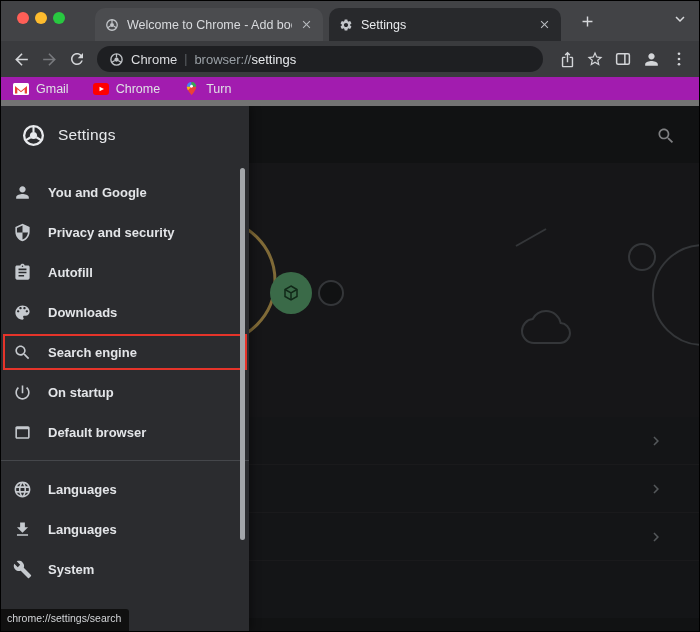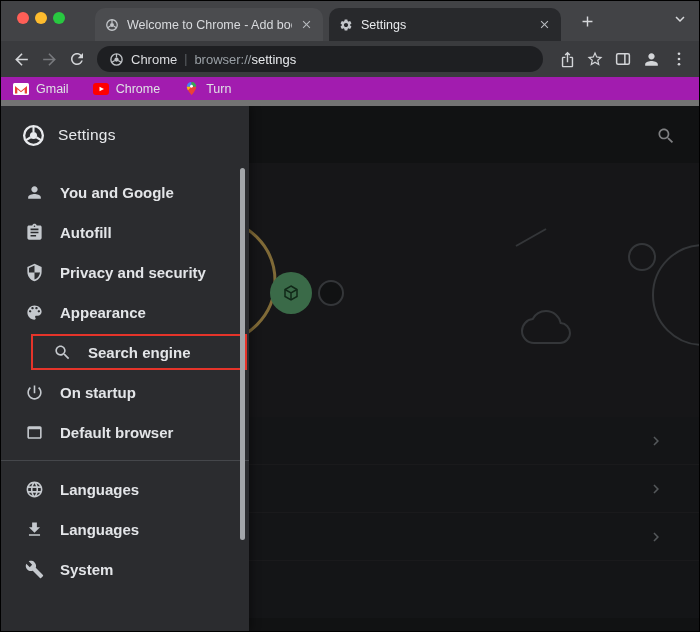--- a/index.html
+++ b/index.html
@@ -69,24 +69,24 @@
 
   .dim { position:absolute; inset:0; background:rgba(0,0,0,0.45); z-index:10; }
 
   
   .drawer { position:absolute; left:0; top:0; bottom:0; width:248px; background:#2b2c2f;
             z-index:20; box-shadow:3px 0 8px rgba(0,0,0,0.35); }
   .drawer-header { height:58px; display:flex; align-items:center; gap:12px; padding:0 20px; }
   .drawer-title { font-size:15.5px; color:#e8eaed; letter-spacing:.2px; }
   .drawer-logo { color:#e8eaed; display:flex; }
   .nav { padding-top:8px; }
-  .nav-item { height:40px; display:flex; align-items:center; gap:16px; padding-left:24px;
-              color:#e3e5e8; font-size:15px; font-weight:700; cursor:pointer; }
+  .nav-item { height:40px; display:flex; align-items:center; gap:16px; padding-left:12px;
+              color:#e3e5e8; font-size:13px; font-weight:700; cursor:pointer; }
   .nav-item .nicon { color:#c5c9ce; display:flex; }
-  .nav-item.highlighted { outline:2px solid #e5342a; outline-offset:-4px;margin-left:28px; }
+  .nav-item.highlighted { outline:2px solid #e5342a; outline-offset:-4px; }
   .nav-divider { height:1px; background:#45474b; margin:8px 0; }
   .drawer-scrollbar { position:absolute; right:4px; top:62px; width:5px; height:372px;
                       background:#a3a6aa; border-radius:3px; cursor:grab; }
 
   .status-tooltip { position:absolute; left:0; bottom:0; z-index:30; background:#101010;
                     color:#d3d5d8; font-size:10.5px; padding:3px 8px 7px 6px;
                     border-top-right-radius:3px; white-space:nowrap; }
 </style>
 </head>
 <body>
@@ -310,40 +310,40 @@
           <span class="nicon">
               <svg viewBox="0 0 24 24" width="19" height="19">
                 <path fill="currentColor" d="M12 12c2.21 0 4-1.79 4-4s-1.79-4-4-4-4 1.79-4 4 1.79 4 4 4zm0 2c-2.67 0-8 1.34-8 4v2h16v-2c0-2.66-5.33-4-8-4z"></path>
               </svg>
             </span>
           <span>You and Google</span>
         </div>
         <div class="nav-item">
           <span class="nicon">
               <svg viewBox="0 0 24 24" width="19" height="19">
+                <path fill="currentColor" d="M12 1 3 5v6c0 5.55 3.84 10.74 9 12 5.16-1.26 9-6.45 9-12V5l-9-4zm0 10.99h7c-.53 4.12-3.28 7.79-7 8.94V12H5V6.3l7-3.11v8.8z"></path>
+              </svg>
+            </span>
+          <span>Privacy and security</span>
+        </div>
+        <div class="nav-item">
+          <span class="nicon">
+              <svg viewBox="0 0 24 24" width="19" height="19">
                 <path fill="currentColor" d="M19 3h-4.18C14.4 1.84 13.3 1 12 1c-1.3 0-2.4.84-2.82 2H5c-1.1 0-2 .9-2 2v14c0 1.1.9 2 2 2h14c1.1 0 2-.9 2-2V5c0-1.1-.9-2-2-2zm-7 0c.55 0 1 .45 1 1s-.45 1-1 1-1-.45-1-1 .45-1 1-1zm2 14H7v-2h7v2zm3-4H7v-2h10v2zm0-4H7V7h10v2z"></path>
               </svg>
             </span>
           <span>Autofill</span>
         </div>
         <div class="nav-item">
           <span class="nicon">
               <svg viewBox="0 0 24 24" width="19" height="19">
-                <path fill="currentColor" d="M12 1 3 5v6c0 5.55 3.84 10.74 9 12 5.16-1.26 9-6.45 9-12V5l-9-4zm0 10.99h7c-.53 4.12-3.28 7.79-7 8.94V12H5V6.3l7-3.11v8.8z"></path>
-              </svg>
-            </span>
-          <span>Privacy and security</span>
-        </div>
-        <div class="nav-item">
-          <span class="nicon">
-              <svg viewBox="0 0 24 24" width="19" height="19">
                 <path fill="currentColor" d="M12 3c-4.97 0-9 4.03-9 9s4.03 9 9 9c.83 0 1.5-.67 1.5-1.5 0-.39-.15-.74-.39-1.01-.23-.26-.38-.61-.38-.99 0-.83.67-1.5 1.5-1.5H16c2.76 0 5-2.24 5-5 0-4.42-4.03-8-9-8zm-5.5 9c-.83 0-1.5-.67-1.5-1.5S5.67 9 6.5 9 8 9.67 8 10.5 7.33 12 6.5 12zm3-4C8.67 8 8 7.33 8 6.5S8.67 5 9.5 5s1.5.67 1.5 1.5S10.33 8 9.5 8zm5 0c-.83 0-1.5-.67-1.5-1.5S13.67 5 14.5 5s1.5.67 1.5 1.5S15.33 8 14.5 8zm3 4c-.83 0-1.5-.67-1.5-1.5S16.67 9 17.5 9s1.5.67 1.5 1.5-.67 1.5-1.5 1.5z"></path>
               </svg>
             </span>
-          <span>Appearance</span>
+          <span>Downloads</span>
         </div>
         <div class="nav-item highlighted">
           <span class="nicon">
               <svg viewBox="0 0 24 24" width="19" height="19">
                 <path fill="currentColor" d="M15.5 14h-.79l-.28-.27C15.41 12.59 16 11.11 16 9.5 16 5.91 13.09 3 9.5 3S3 5.91 3 9.5 5.91 16 9.5 16c1.61 0 3.09-.59 4.23-1.57l.27.28v.79l5 4.99L20.49 19l-4.99-5zm-6 0C7.01 14 5 11.99 5 9.5S7.01 5 9.5 5 14 7.01 14 9.5 11.99 14 9.5 14z"></path>
               </svg>
             </span>
           <span>Search engine</span>
         </div>
         <div class="nav-item">
@@ -387,15 +387,16 @@
                 <path fill="currentColor" d="M22.7 19l-9.1-9.1c.9-2.3.4-5-1.5-6.9-2-2-5-2.4-7.4-1.3L9 6 6 9 1.6 4.7C.4 7.1.9 10.1 2.9 12.1c1.9 1.9 4.6 2.4 6.9 1.5l9.1 9.1c.4.4 1 .4 1.4 0l2.3-2.3c.5-.4.5-1.1.1-1.4z"></path>
               </svg>
             </span>
           <span>System</span>
         </div>
       </nav>
 
       <div class="drawer-scrollbar"></div>
     </aside>
 
+    <div class="status-tooltip">chrome://settings/search</div>
   </div>
 
 </div>
 
 </body></html>

